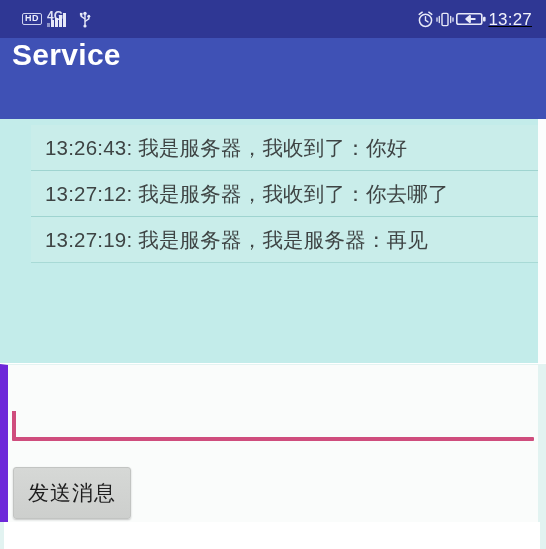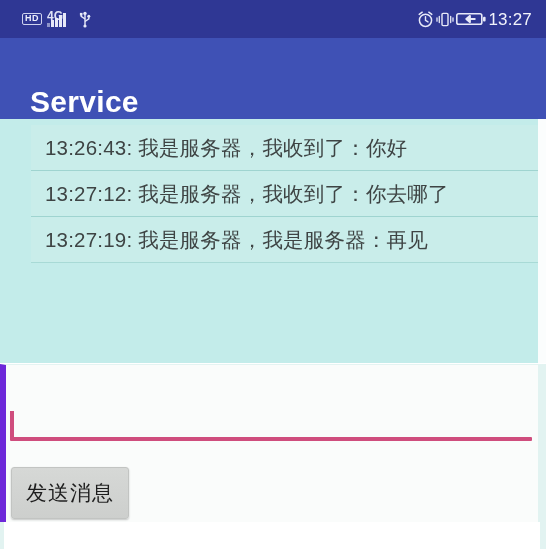--- a/index.html
+++ b/index.html
@@ -33,20 +33,21 @@
   .status-left {
     display: flex;
     align-items: center;
     gap: 5px;
   }
   .status-right {
     margin-left: auto;
     display: flex;
     align-items: center;
     gap: 2px;
+    text-decoration: underline;
   }
   .hd-badge {
     display: inline-flex;
     align-items: center;
     justify-content: center;
     border: 1.4px solid #cfd3ef;
     border-radius: 2px;
     color: #eceefb;
     font-size: 9px;
     font-weight: bold;
@@ -99,23 +100,23 @@
   }
 
   
   .app-bar {
     position: absolute;
     top: 38px; left: 0;
     width: 546px;
     height: 81px;
     background: #3f51b5;
     display: flex;
-    align-items: flex-end;
-    box-sizing: border-box;
-    padding-left: 30px;
+    align-items: flex-start;
+    box-sizing: border-box;
+    padding-left: 12px;
   }
   .app-bar-title {
     color: #ffffff;
     font-size: 30px;
     font-weight: bold;
     letter-spacing: .3px;
   }
 
   
   .list-wrap {
@@ -148,21 +149,21 @@
   .msg-row:last-child { border-bottom: 1px solid #a8dad6; }
 
   
   .input-area {
     position: absolute;
     top: 364px; left: 0;
     width: 546px;
     height: 158px;
     background: #fafcfb;
     box-sizing: border-box;
-    border-left: 6px solid #6d28d9;
+    border-left: 8px solid #6d28d9;
     border-right: 8px solid #e2f3f1;
     border-top: 1px solid #e4f4f2;
     padding-left: 44px;
   }
   .edit-text {
     position: absolute;
     top: 4px; left: 0;
     width: 528px;
     height: 73px;
     background: transparent;

